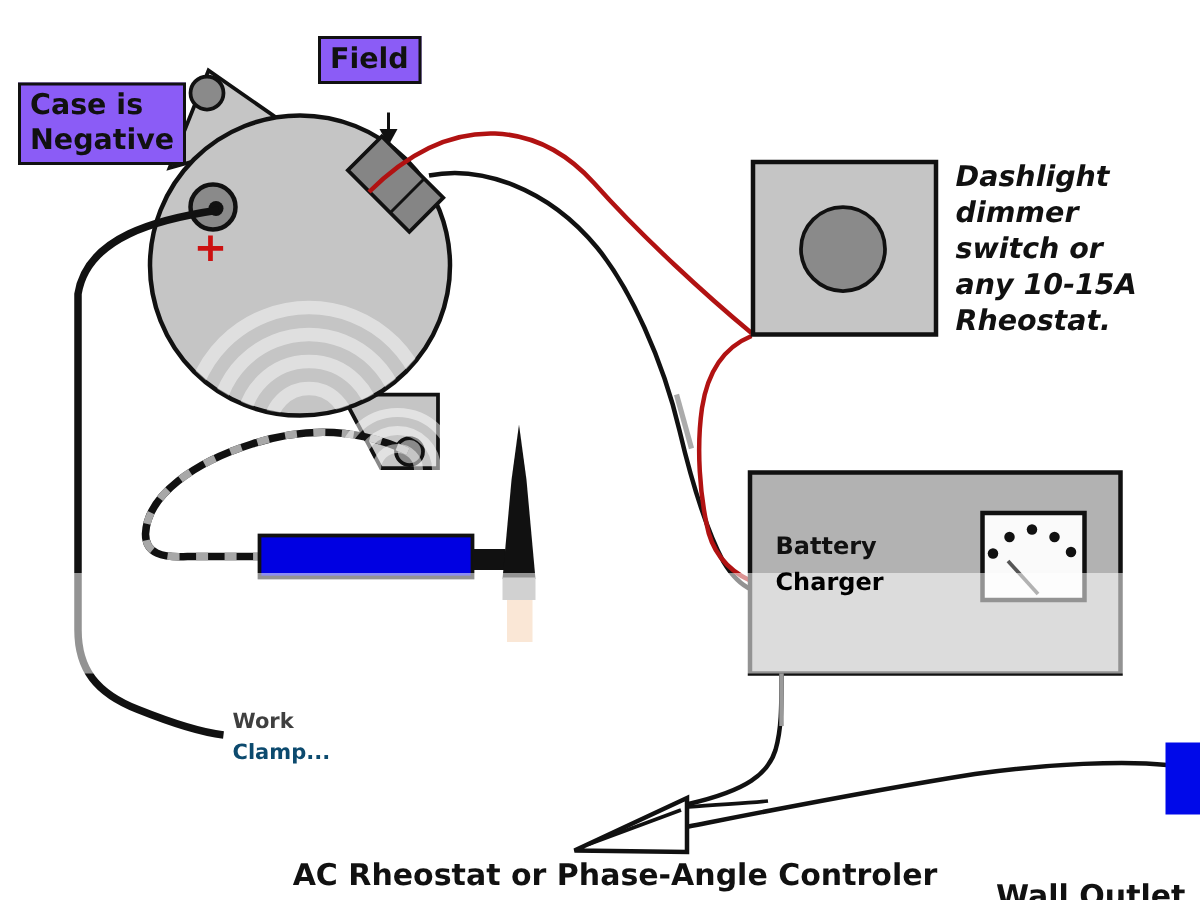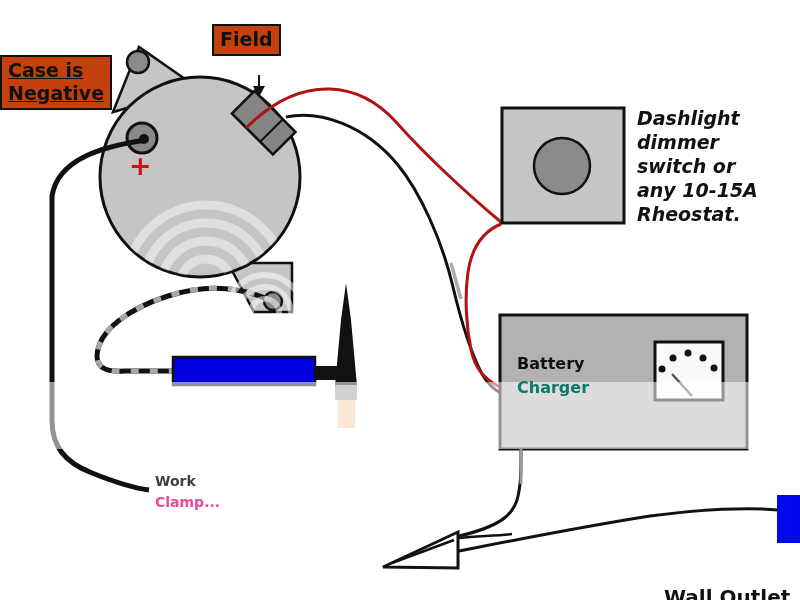--- a/index.html
+++ b/index.html
@@ -1,26 +1,26 @@
 <!DOCTYPE html>
 <html><head>
 <meta charset="utf-8">
 <style>
   html,body{margin:0;padding:0;background:#fff;}
   #stage{position:relative;width:800px;height:600px;background:#ffffff;overflow:hidden;
          font-family:"DejaVu Sans",sans-serif;}
   #diagram-svg{position:absolute;left:0;top:0;z-index:1;}
   .lbl{position:absolute;z-index:3;font-weight:bold;color:#111;white-space:nowrap;}
-  .boxed{border:2px solid #111;background:#c2410c;padding:2px 6px 3px 6px;
+  .boxed{border:2px solid #111;background:#8b5cf6;padding:2px 6px 3px 6px;
          font-size:19px;line-height:23px;}
   .dimmer-text{left:637px;top:106px;font-size:19px;line-height:24px;font-style:italic;}
   .charger-text{left:517px;top:352px;font-size:16px;line-height:24px;}
-  .charger-text .dim{color:#0f766e;}
+  .charger-text .dim{color:#000000;}
   .work-text{left:155px;top:471px;font-size:14px;line-height:21px;color:#3f3f3f;}
-  .work-text .dark{color:#ec4899;}
+  .work-text .dark{color:#0c4a6e;}
   .wall-text{left:664px;top:548px;font-size:20px;margin-top:37px;}
   .caption{left:195px;top:571px;width:430px;text-align:center;font-size:20px;}
   .plus{left:129px;top:150px;font-size:27px;color:#cc1111;z-index:3;position:absolute;font-weight:bold;}
   #wm-band{position:absolute;left:0;top:382px;width:800px;height:67px;z-index:2;
            background:rgba(255,255,255,0.55);}
 </style>
 </head>
 <body>
 
 <div id="stage">
@@ -102,21 +102,21 @@
     <g>
       <line x1="259" y1="75" x2="259" y2="88" stroke="#111" stroke-width="2"></line>
       <polygon points="253,86 265,86 259,97" fill="#111"></polygon>
     </g>
   </svg>
 
   <div id="wm-band">
     
   </div>
 
-  <div class="lbl boxed" style="left:0;top:55px;text-decoration:underline;">
+  <div class="lbl boxed" style="left:12px;top:55px;">
     <div>Case is</div>
     <div>Negative</div>
   </div>
 
   <div class="lbl boxed" style="left:212px;top:24px;">
     <div>Field</div>
   </div>
 
   <div class="lbl dimmer-text">
     <div>Dashlight</div>
@@ -131,15 +131,16 @@
     <div class="dim">Charger</div>
   </div>
 
   <div class="lbl work-text">
     <div>Work</div>
     <div class="dark">Clamp...</div>
   </div>
 
   <div class="lbl wall-text">Wall Outlet</div>
 
+  <div class="lbl caption">AC Rheostat or Phase-Angle Controler</div>
 
   <div class="plus">+</div>
 </div>
 
 </body></html>

